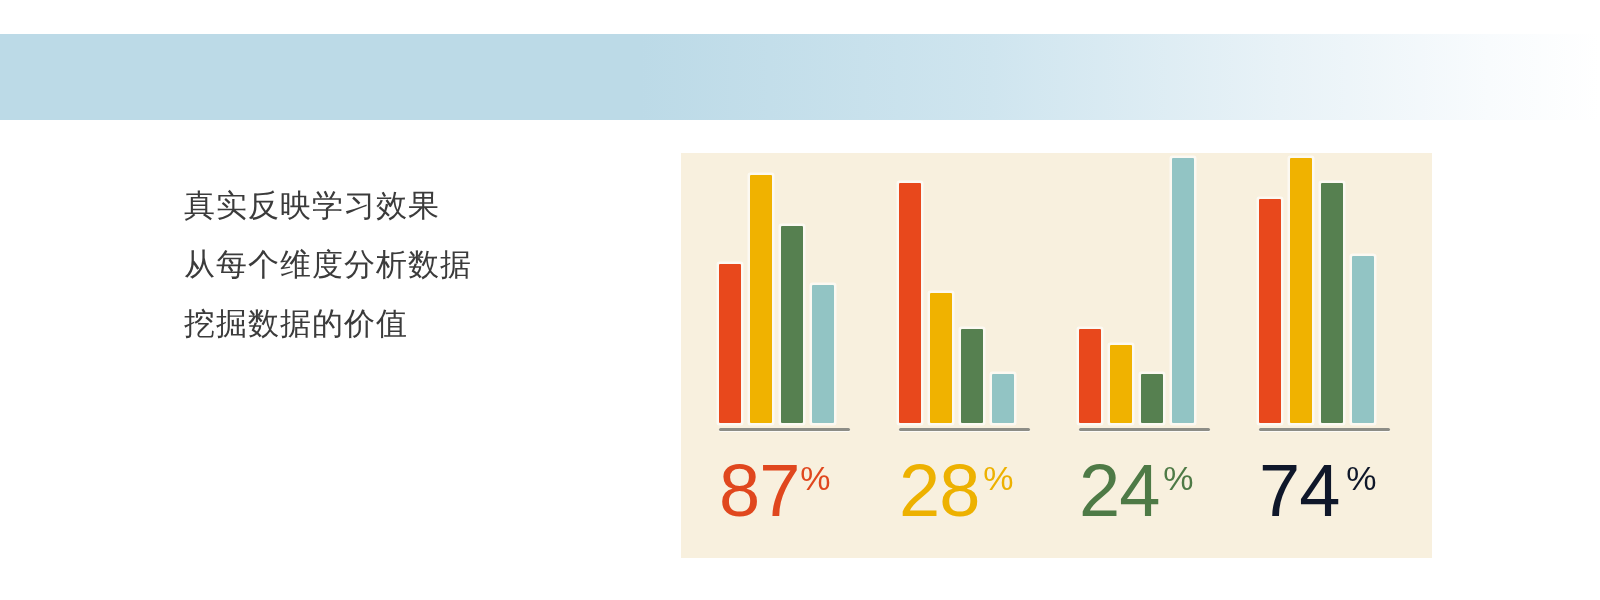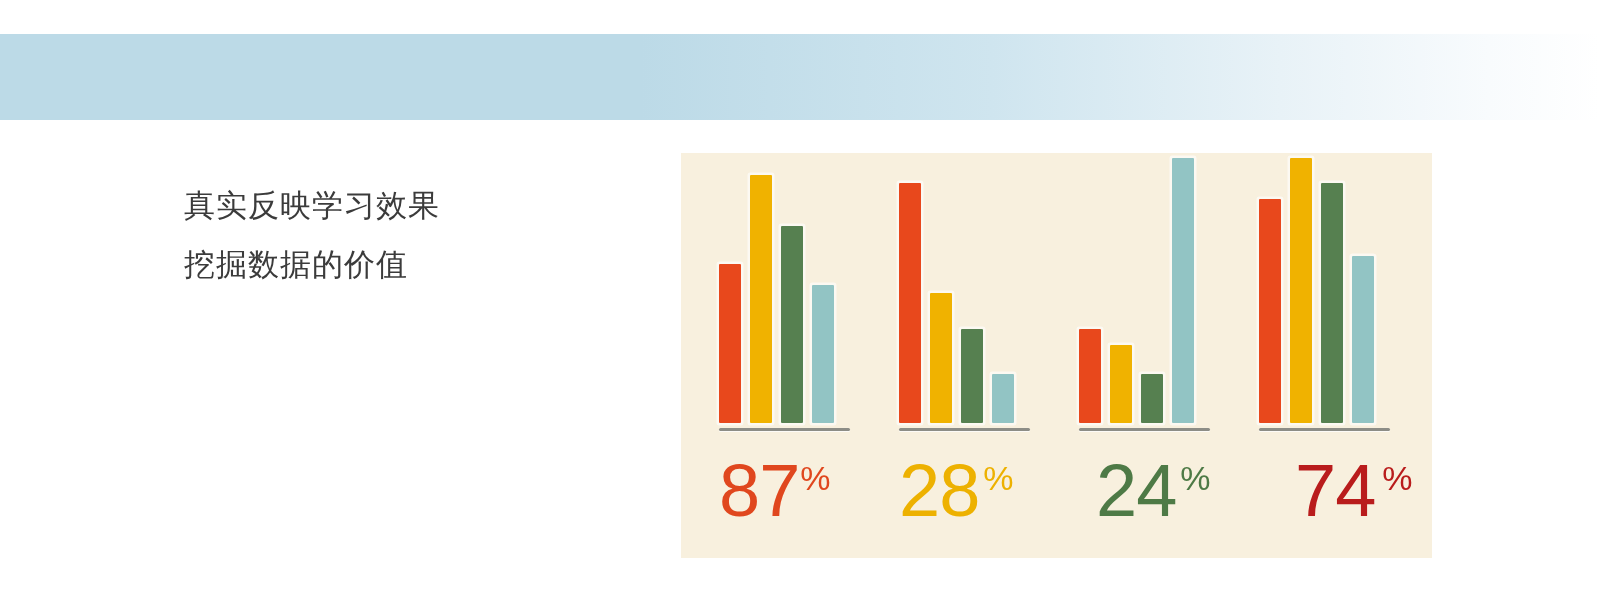--- a/index.html
+++ b/index.html
@@ -65,20 +65,21 @@
 </style>
 </head>
 <body>
 
 <div class="page">
 
   <div class="header-band"></div>
 
   <div class="bullets">
     <div class="bullet-line">真实反映学习效果</div>
+    <div class="bullet-line">从每个维度分析数据</div>
     <div class="bullet-line">挖掘数据的价值</div>
   </div>
 
   <div class="chart-panel">
     <div class="plot" id="plot">
         <div class="group" style="left: 38px; width: 131px;">
           <div class="bars">
             <div class="bar" style="height: 159.3px; background: rgb(232, 72, 28);"></div>
             <div class="bar" style="height: 248.4px; background: rgb(240, 178, 0);"></div>
             <div class="bar" style="height: 197.1px; background: rgb(86, 128, 80);"></div>
@@ -98,29 +99,29 @@
           <div class="pct g2" style="color: rgb(237, 177, 0);"><span>28</span><span class="sym">%</span></div>
         </div>
         <div class="group" style="left: 398px; width: 131px;">
           <div class="bars">
             <div class="bar" style="height: 94.5px; background: rgb(232, 72, 28);"></div>
             <div class="bar" style="height: 78.3px; background: rgb(240, 178, 0);"></div>
             <div class="bar" style="height: 48.6px; background: rgb(86, 128, 80);"></div>
             <div class="bar" style="height: 264.6px; background: rgb(146, 196, 196);"></div>
           </div>
           <div class="sep-line" style="background: rgb(141, 141, 134);"></div>
-          <div class="pct g3" style="color: rgb(78, 122, 70); margin-left: 17px;"><span>24</span><span class="sym">%</span></div>
+          <div class="pct g3" style="color: rgb(78, 122, 70);"><span>24</span><span class="sym">%</span></div>
         </div>
         <div class="group" style="left: 578px; width: 131px;">
           <div class="bars">
             <div class="bar" style="height: 224.1px; background: rgb(232, 72, 28);"></div>
             <div class="bar" style="height: 264.6px; background: rgb(240, 178, 0);"></div>
             <div class="bar" style="height: 240.3px; background: rgb(86, 128, 80);"></div>
             <div class="bar" style="height: 167.4px; background: rgb(146, 196, 196);"></div>
           </div>
           <div class="sep-line" style="background: rgb(141, 141, 134);"></div>
-          <div class="pct g4" style="color: #b91c1c; margin-left: 36px;"><span>74</span><span class="sym">%</span></div>
+          <div class="pct g4" style="color: #0f172a;"><span>74</span><span class="sym">%</span></div>
         </div>
       </div>
 
   </div>
 
 </div>
 
 </body></html>

